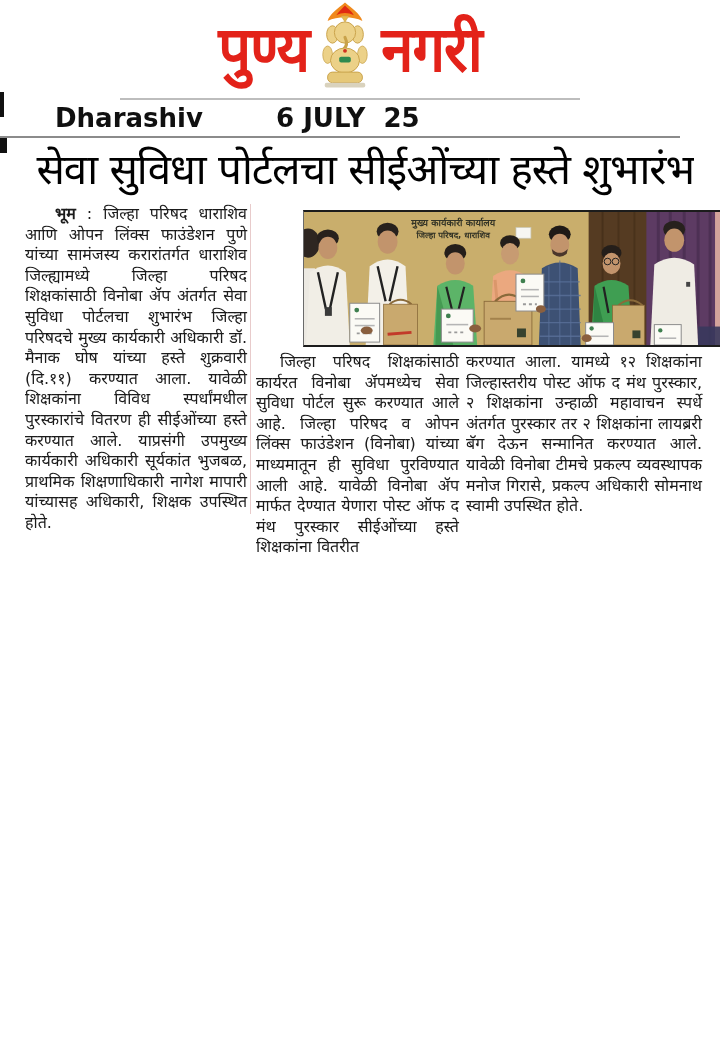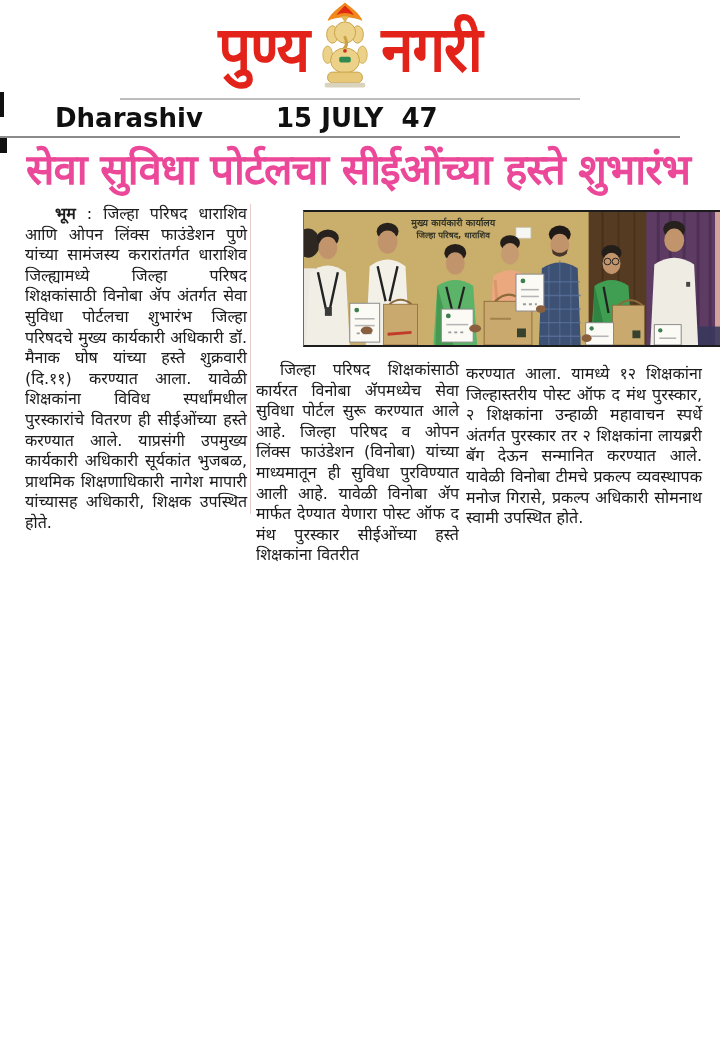--- a/index.html
+++ b/index.html
@@ -18,35 +18,35 @@
   
   .dateline-row { position:absolute; left:0; top:101px; width:720px; height:34px; }
   .dateline-location { position:absolute; left:27px; top:2px; font-size:26px; font-weight:600; color:#101010;margin-left:28px; }
   .dateline-date { position:absolute; left:276px; top:2px; font-size:26px; font-weight:600; color:#101010; white-space:pre; }
   .rule { position:absolute; left:0; top:136px; width:680px; height:2px; background:#8b8b8b; }
   .artifact-1 { position:absolute; left:0; top:92px; width:4px; height:25px; background:#111; }
   .artifact-2 { position:absolute; left:0; top:138px; width:7px; height:15px; background:#111; }
 
   
   .headline { position:absolute; left:26px; top:141px; width:668px; height:58px;
-              font-size:42px; font-weight:700; color:#ec4899; line-height:58px;
-              text-align:left; white-space:nowrap; letter-spacing:-1px; overflow:hidden; }
+              font-size:42px; font-weight:400; color:#000000; line-height:58px;
+              text-align:right; white-space:nowrap; letter-spacing:-1px; overflow:hidden; }
 
   
   .photo { position:absolute; left:271px; top:210px; width:420px; height:137px;
            border-top:2px solid #1c1c1c; border-bottom:2px solid #1c1c1c;
            border-left:1px solid #6a6a6a; border-right:1px solid #6a6a6a;margin-left:32px; }
   .photo svg { display:block; width:100%; height:100%; }
 
   
   .body-col { position:absolute; font-size:16px; line-height:20.6px; color:#1b1b1b;
               text-align:justify; text-justify:inter-word; }
   .col1 { left:25px;  top:204px; width:222px; height:312px; }
-  .col2 { left:256px; top:360px; width:203px; height:165px; text-indent:24px; }
-  .col3 { left:466px; top:364px; width:236px; height:170px; }
+  .col2 { left:256px; top:352px; width:203px; height:165px; text-indent:24px; }
+  .col3 { left:466px; top:352px; width:236px; height:170px; }
   .col1 .lead { font-weight:800; text-indent:30px; display:inline-block; }
   .col-sep { position:absolute; left:250px; top:204px; width:1px; height:310px;
              background:rgba(205,140,140,0.45); }
 </style>
 </head>
 <body>
 
 <div class="page">
 
   <div class="masthead">
@@ -65,21 +65,21 @@
       <rect x="23" y="56" width="12" height="6" rx="2" fill="#2f8a4f"></rect>
       <circle cx="29" cy="50" r="2" fill="#d03020"></circle>
       <rect x="11" y="72" width="36" height="11" rx="5" fill="#e6c878" stroke="#c9a24a" stroke-width="1"></rect>
       <rect x="8" y="83" width="42" height="5" rx="2" fill="#d9d2bd"></rect>
     </svg>
     <span class="masthead-word">नगरी</span>
   </div>
 
   <div class="dateline-row">
     <span class="dateline-location">Dharashiv</span>
-    <span class="dateline-date">15 JULY  47</span>
+    <span class="dateline-date">6 JULY  25</span>
   </div>
   <div class="rule"></div>
   <div class="artifact-1"></div>
   <div class="artifact-2"></div>
 
   <div class="headline">सेवा सुविधा पोर्टलचा सीईओंच्या हस्ते शुभारंभ</div>
 
   <div class="photo">
     <svg viewBox="0 0 420 137" preserveAspectRatio="none" aria-hidden="true">
 

